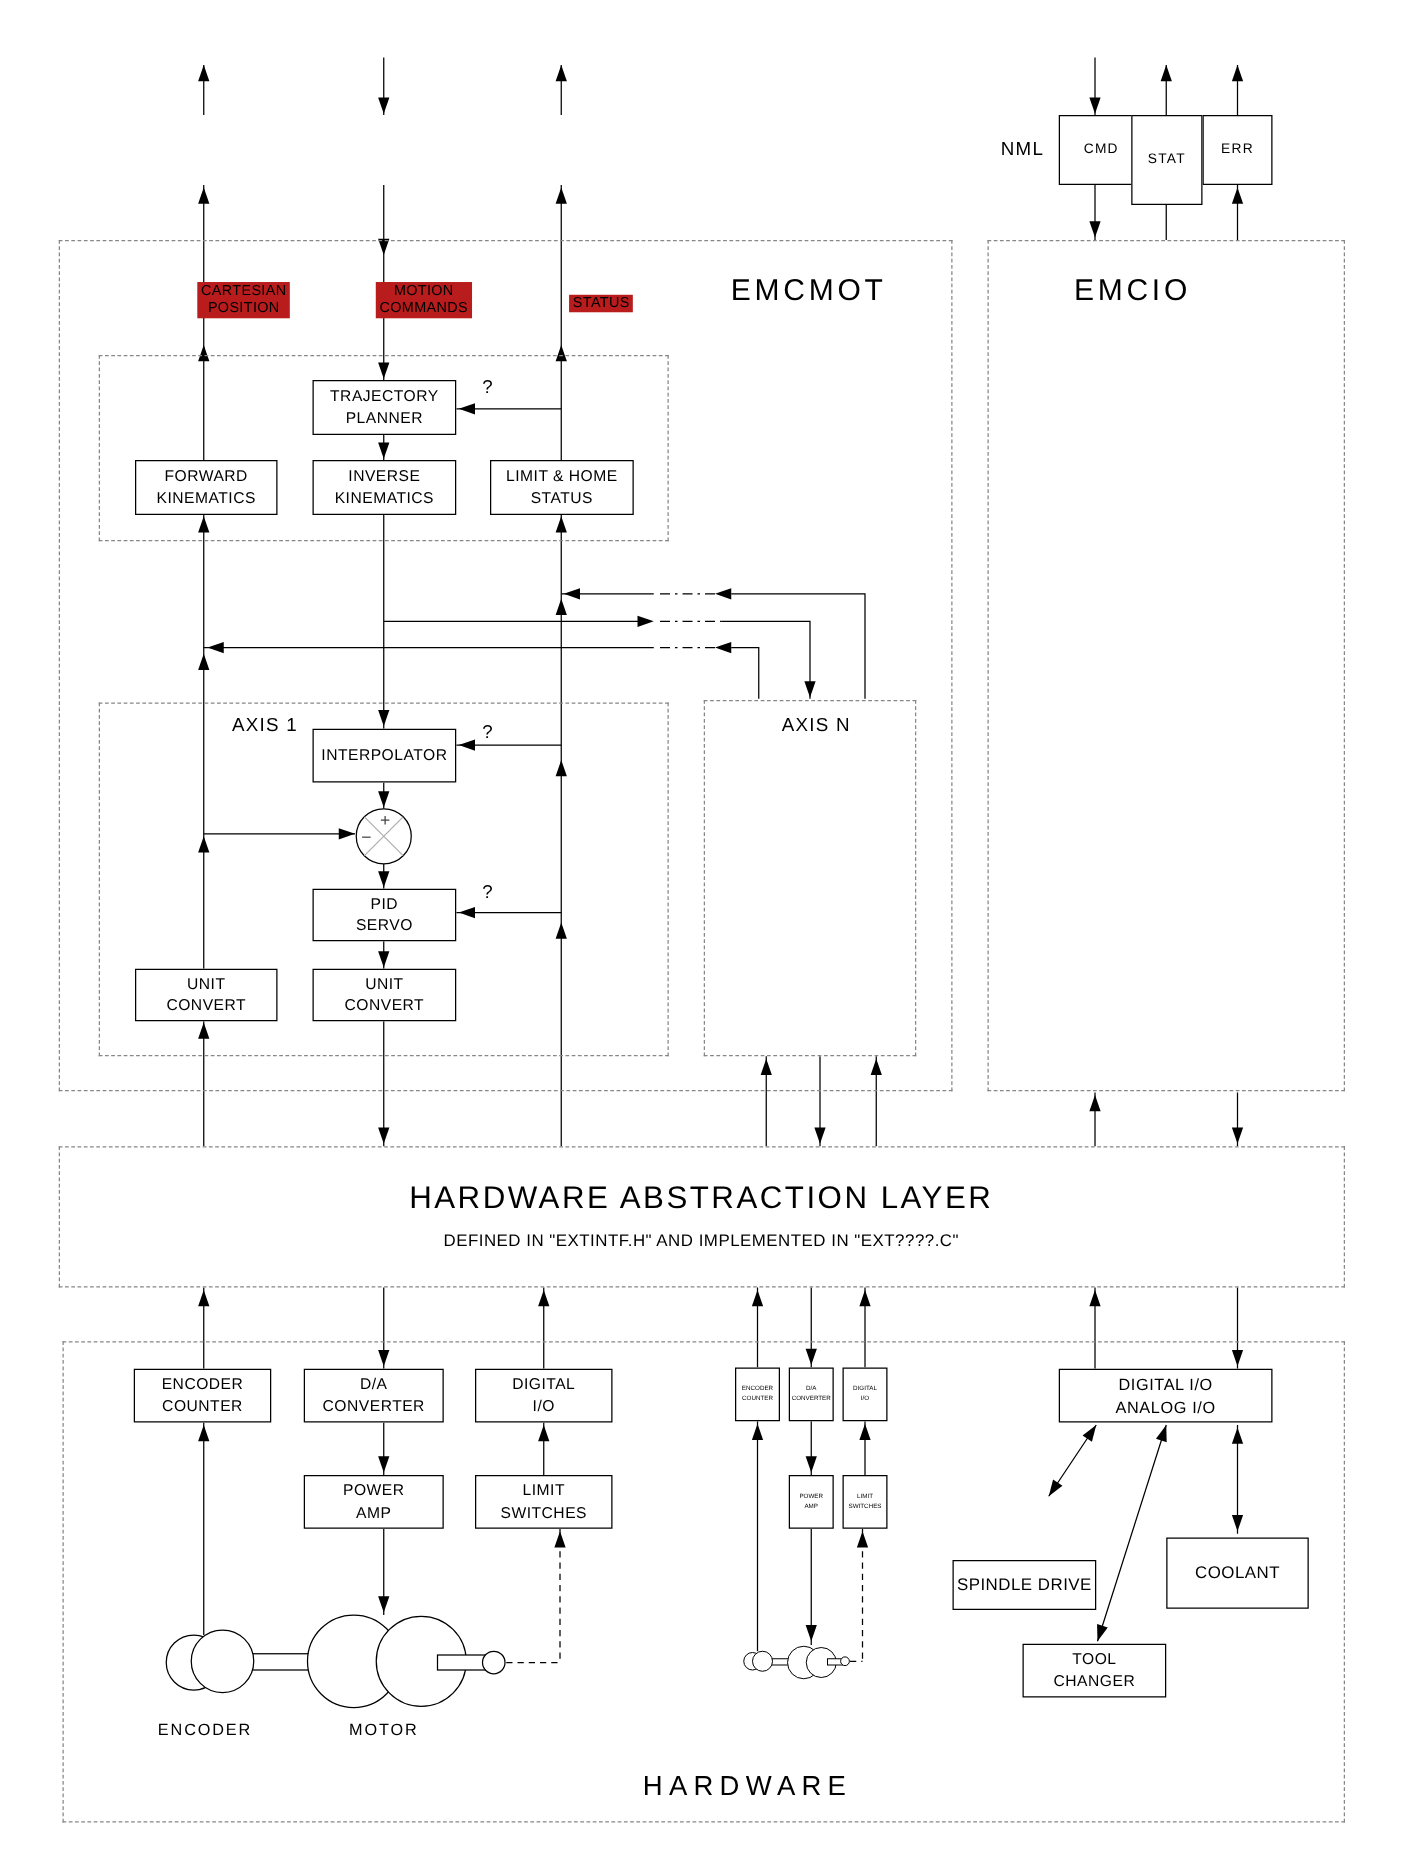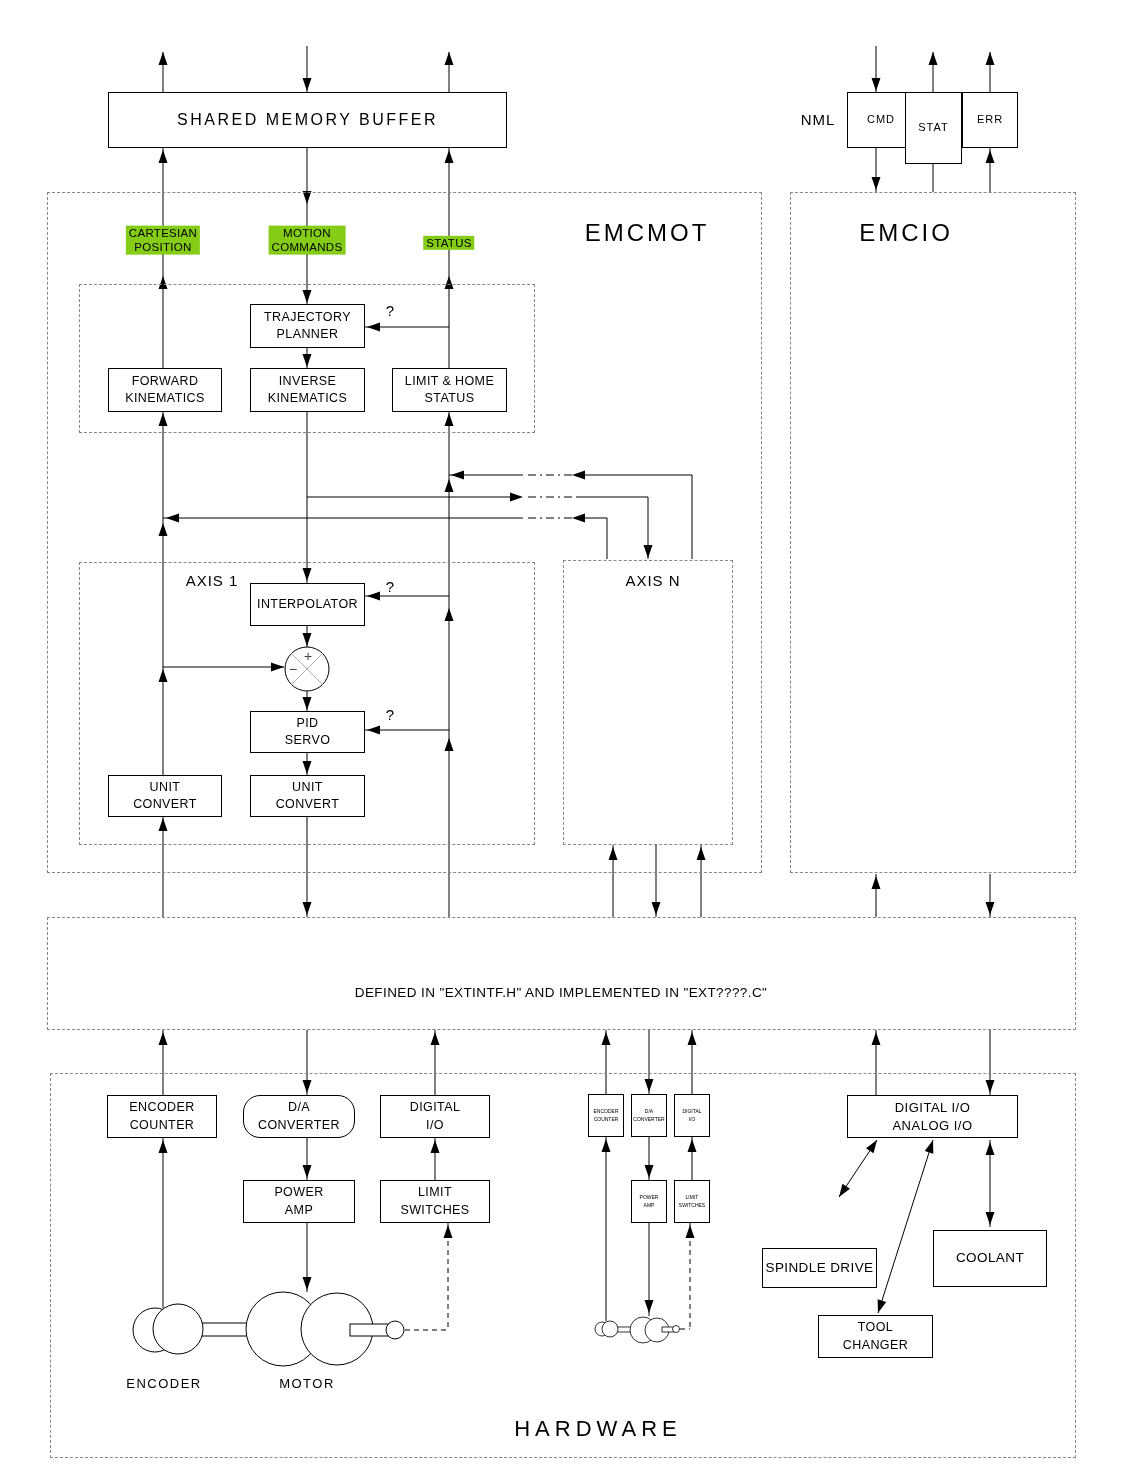--- a/index.html
+++ b/index.html
@@ -5,21 +5,21 @@
   html,body{margin:0;padding:0;background:#fff;}
   #stage{position:relative;width:1122px;height:1480px;background:#fff;overflow:hidden;
          font-family:"Liberation Sans",sans-serif;color:#000;}
   #wires{position:absolute;left:0;top:0;}
   .dbox{position:absolute;border:1px dashed #878787;box-sizing:border-box;}
   .box{position:absolute;border:1px solid #000;background:#fff;box-sizing:border-box;
        display:flex;align-items:center;justify-content:center;text-align:center;
        white-space:pre-line;font-size:12.5px;line-height:1.38;letter-spacing:.4px;}
   .lbl{position:absolute;transform:translate(-50%,-50%);text-align:center;
        white-space:pre-line;line-height:1.25;}
-  .bg{background:#84cc16;padding:0 3px;}
+  .bg{background:#b91c1c;padding:0 3px;margin-left:32px;}
   .f16{font-size:16px;letter-spacing:2.5px;}
   .f11{font-size:11px;letter-spacing:1px;}
   .f115{font-size:11.5px;letter-spacing:.3px;}
   .f15{font-size:15px;letter-spacing:1px;}
   .f24{font-size:24px;letter-spacing:3px;}
   .f25{font-size:25px;letter-spacing:2px;}
   .f135{font-size:13.5px;letter-spacing:.4px;}
   .f13{font-size:13px;letter-spacing:1.5px;}
   .f22{font-size:22px;letter-spacing:5px;}
   .f5{font-size:5px;line-height:1.5;letter-spacing:0;}
@@ -159,21 +159,20 @@
 </svg>
 
 <div class="dbox" style="left:47px;top:192px;width:715px;height:681px;"></div>
 <div class="dbox" style="left:790px;top:192px;width:286px;height:681px;"></div>
 <div class="dbox" style="left:79px;top:284px;width:456px;height:149px;"></div>
 <div class="dbox" style="left:79px;top:562px;width:456px;height:283px;"></div>
 <div class="dbox" style="left:563px;top:560px;width:170px;height:285px;"></div>
 <div class="dbox" style="left:47px;top:917px;width:1029px;height:113px;"></div>
 <div class="dbox" style="left:50px;top:1073px;width:1026px;height:385px;"></div>
 
-<div class="box f16" style="left:108px;top:92px;width:399px;height:56px;">SHARED MEMORY BUFFER</div>
 <div class="box f11" style="left:847px;top:92px;width:68px;height:56px;">CMD</div>
 <div class="box f11" style="left:905px;top:92px;width:57px;height:72px;">STAT</div>
 <div class="box f11" style="left:962px;top:92px;width:56px;height:56px;">ERR</div>
 
 <div class="box" style="left:250px;top:304px;width:115px;height:44px;">TRAJECTORY
 PLANNER</div>
 <div class="box" style="left:108px;top:368px;width:114px;height:44px;">FORWARD
 KINEMATICS</div>
 <div class="box" style="left:250px;top:368px;width:115px;height:44px;">INVERSE
 KINEMATICS</div>
@@ -183,21 +182,21 @@
 <div class="box" style="left:250px;top:583px;width:115px;height:43px;">INTERPOLATOR</div>
 <div class="box" style="left:250px;top:711px;width:115px;height:42px;">PID
 SERVO</div>
 <div class="box" style="left:108px;top:775px;width:114px;height:42px;">UNIT
 CONVERT</div>
 <div class="box" style="left:250px;top:775px;width:115px;height:42px;">UNIT
 CONVERT</div>
 
 <div class="box" style="left:107px;top:1095px;width:110px;height:43px;">ENCODER
 COUNTER</div>
-<div class="box" style="left:243px;top:1095px;width:112px;height:43px;border-radius:17px;">D/A
+<div class="box" style="left:243px;top:1095px;width:112px;height:43px;">D/A
 CONVERTER</div>
 <div class="box" style="left:380px;top:1095px;width:110px;height:43px;">DIGITAL
 I/O</div>
 <div class="box" style="left:243px;top:1180px;width:112px;height:43px;">POWER
 AMP</div>
 <div class="box" style="left:380px;top:1180px;width:110px;height:43px;">LIMIT
 SWITCHES</div>
 
 <div class="box f5" style="left:588px;top:1094px;width:36px;height:43px;">ENCODER
 COUNTER</div>
@@ -224,18 +223,19 @@
 <div class="lbl f115 bg" style="left:163px;top:240px;">CARTESIAN
 POSITION</div>
 <div class="lbl f115 bg" style="left:307px;top:240px;">MOTION
 COMMANDS</div>
 <div class="lbl f115 bg" style="left:449px;top:243px;">STATUS</div>
 <div class="lbl q" style="left:390px;top:311px;">?</div>
 <div class="lbl q" style="left:390px;top:587px;">?</div>
 <div class="lbl q" style="left:390px;top:715px;">?</div>
 <div class="lbl f15" style="left:212px;top:581px;">AXIS 1</div>
 <div class="lbl f15" style="left:653px;top:581px;">AXIS N</div>
+<div class="lbl f25" style="left:561px;top:959px;">HARDWARE ABSTRACTION LAYER</div>
 <div class="lbl f135" style="left:561px;top:993px;">DEFINED IN "EXTINTF.H" AND IMPLEMENTED IN "EXT????.C"</div>
 <div class="lbl f13" style="left:164px;top:1384px;">ENCODER</div>
 <div class="lbl f13" style="left:307px;top:1384px;">MOTOR</div>
 <div class="lbl f22" style="left:598px;top:1429px;">HARDWARE</div>
 
 </div>
 
 </body></html>

